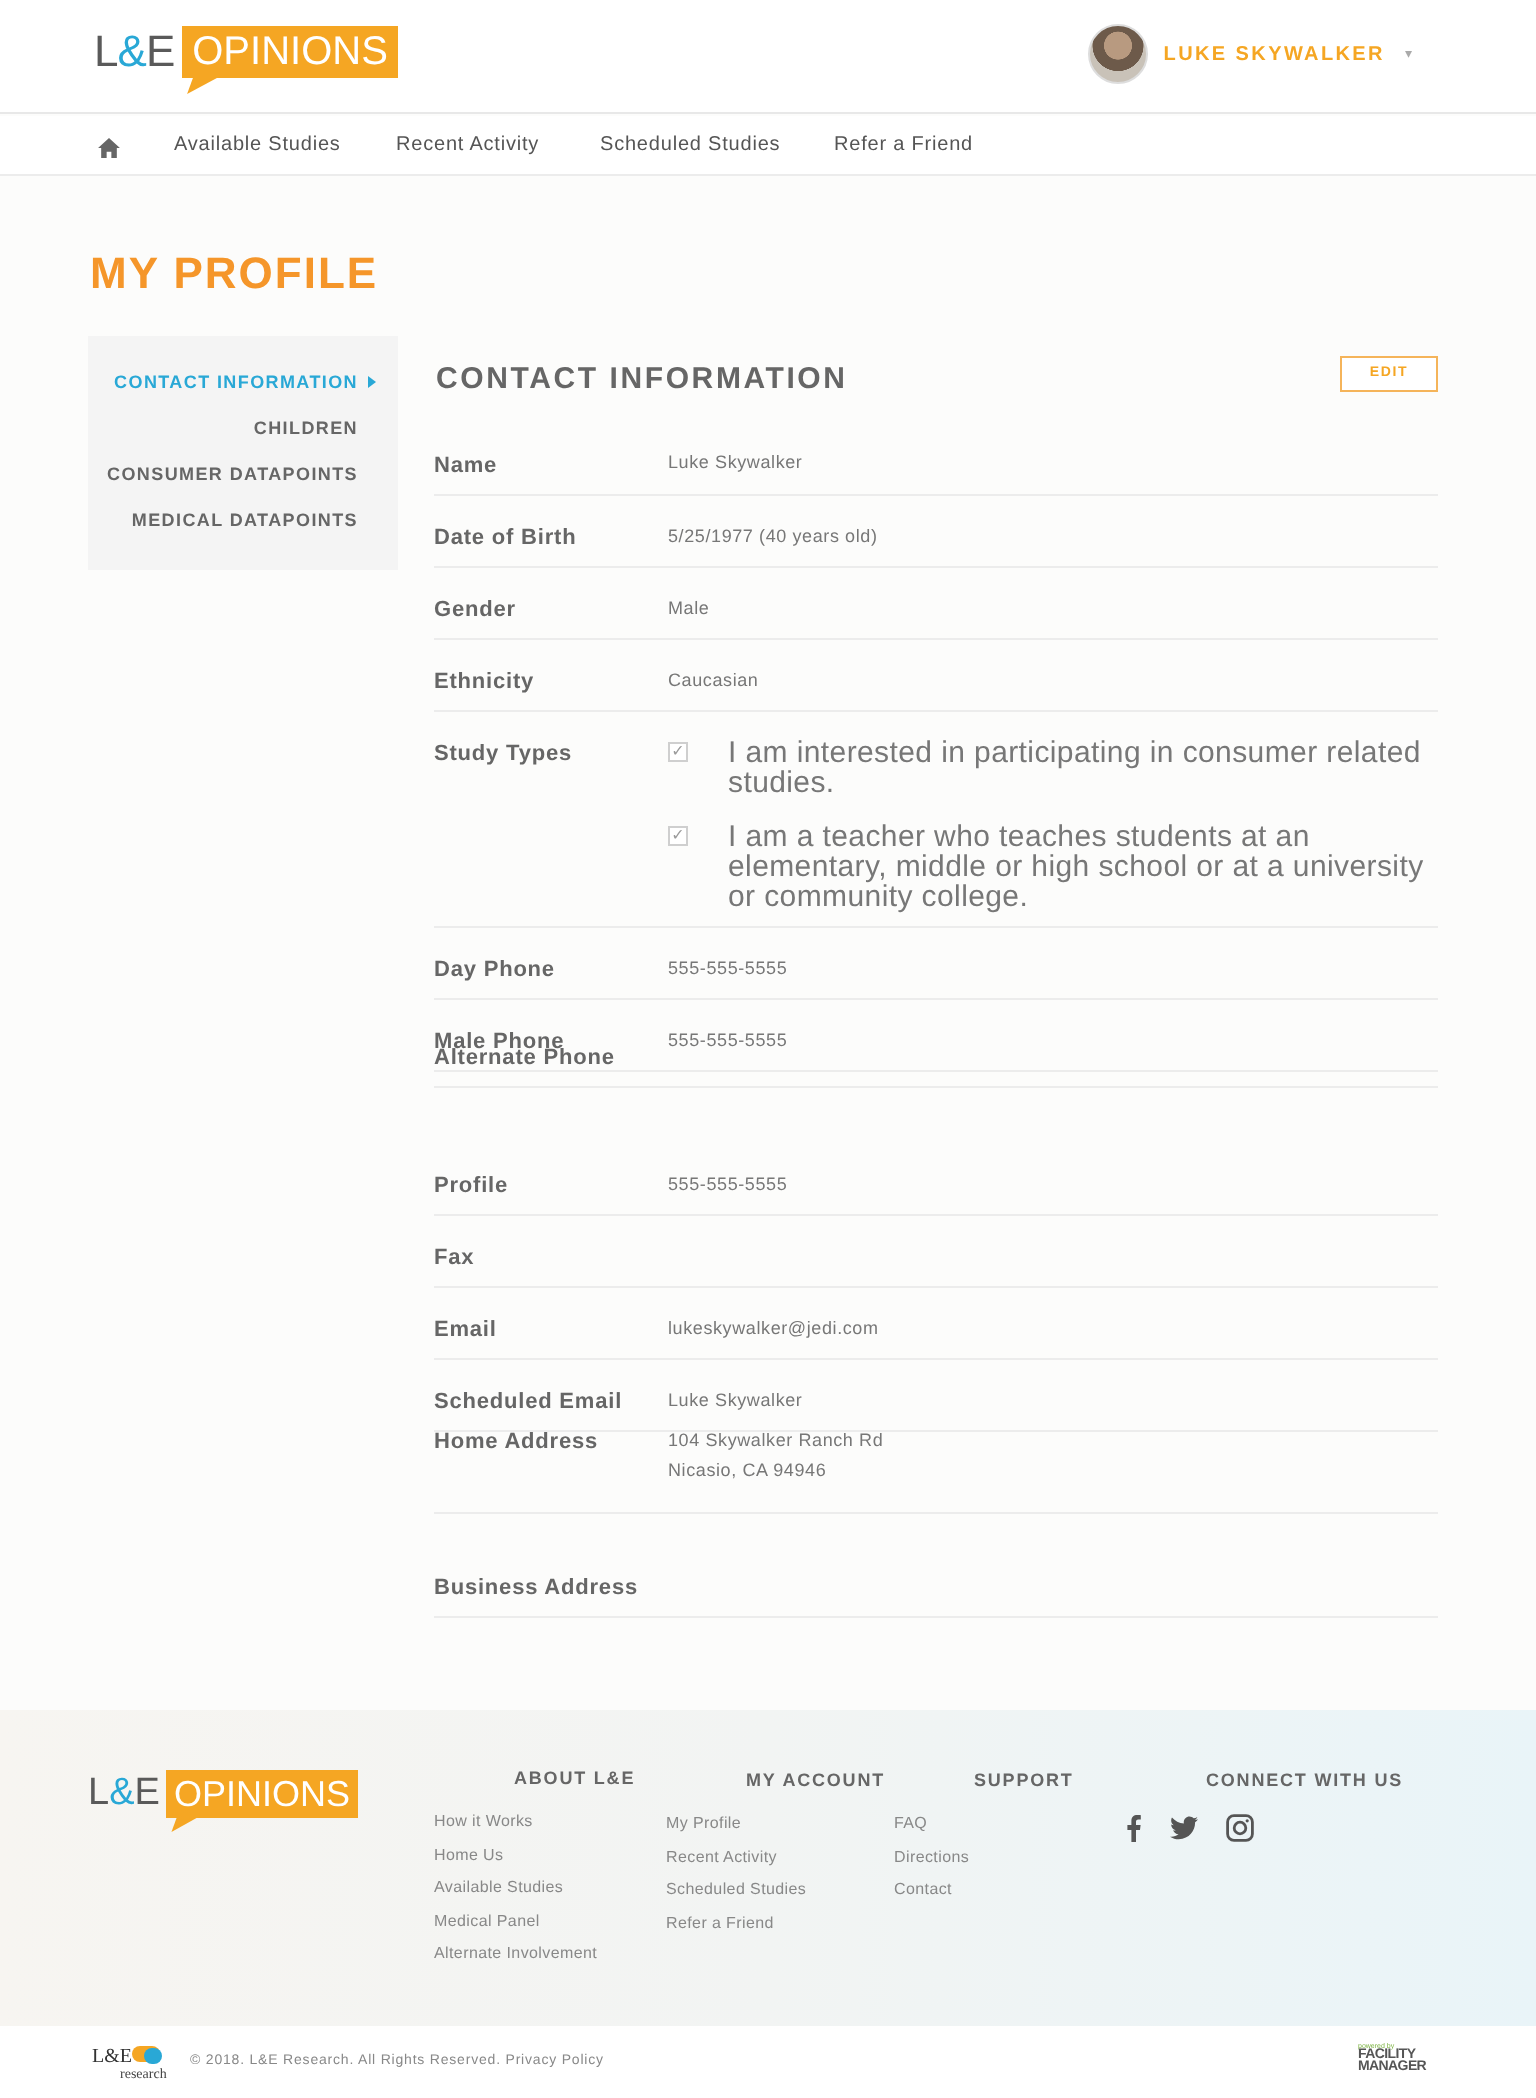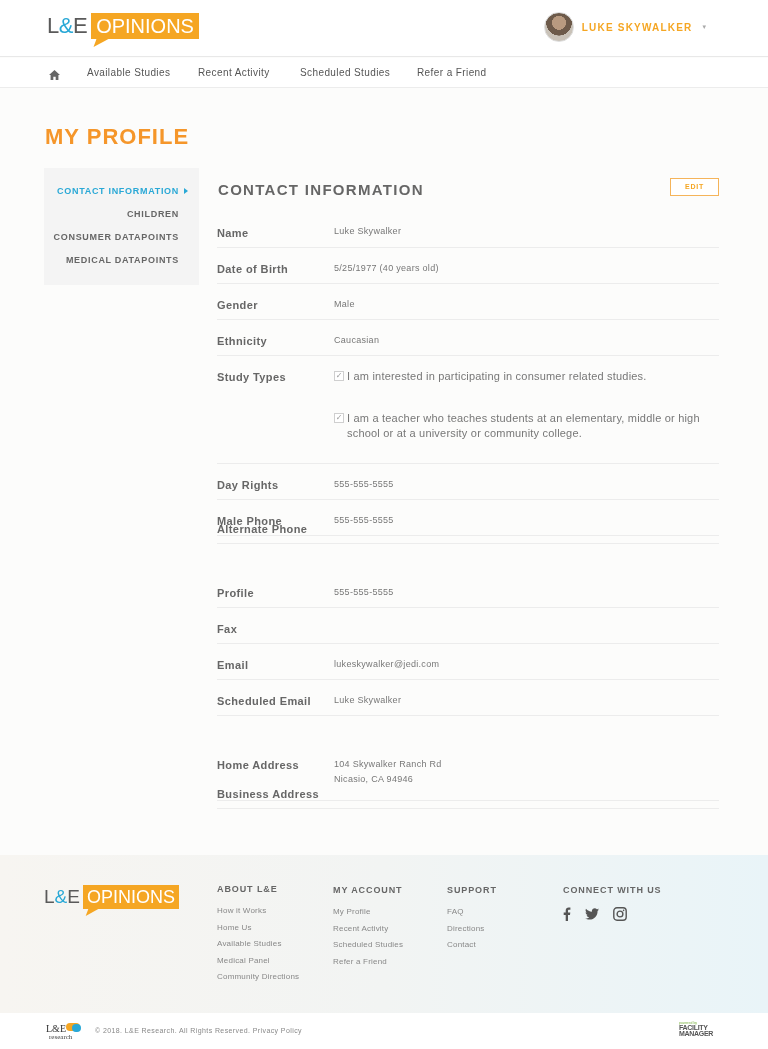--- a/index.html
+++ b/index.html
@@ -77,47 +77,47 @@
       position: absolute; left: 217px; width: 502px; border-bottom: 1px solid #ececec;
     }
     .row .label { position: absolute; left: 0; font-size: 11px; font-weight: bold; color: #666; letter-spacing: 0.4px; }
     .row .value { position: absolute; left: 117px; font-size: 9px; color: #777; letter-spacing: 0.3px; line-height: 15px; }
 
     .cb-line { position: absolute; left: 117px; display: flex; align-items: flex-start; }
     .cb {
       width: 10px; height: 10px; border: 1px solid #cfcfcf; background: #fff; margin-top: 2px;
       font-size: 8px; line-height: 8px; color: #9a9a9a; text-align: center;
     }
-    .cb-text { margin-left: 3px; font-size: 11px; color: #777; line-height: 15px; width: 360px; letter-spacing: 0.2px; }
+    .cb-text { margin-left: 20px; font-size: 15px; color: #777; line-height: 15px; width: 360px; letter-spacing: 0.2px; }
 
     
     .footer {
       position: absolute; left: 0; top: 855px; width: 768px; height: 158px;
       background: linear-gradient(90deg, #f7f5f1 0%, #f2f4f3 50%, #e9f4f8 100%);
     }
     .flogo { position: absolute; left: 44px; top: 885px; display: flex; align-items: flex-start; }
     .flogo .le { font-size: 19px; color: #5a5a5a; line-height: 24px; }
     .flogo .le .amp { color: #29a8d6; }
     .flogo .op { position: relative; margin-left: 3px; background: #f5a623; color: #fff; font-size: 18px; line-height: 24px; padding: 0 4px; }
     .flogo .op::after {
       content: ""; position: absolute; left: 4px; bottom: -7px;
       border-left: 10px solid #f5a623; border-bottom: 7px solid transparent; transform: skewX(-20deg);
     }
     .fcol { position: absolute; top: 884px; }
-    .fcol .fhead { font-size: 9px; font-weight: bold; color: #666; letter-spacing: 0.9px; margin-bottom: 10px; height: 12px; }
+    .fcol .fhead { font-size: 9px; font-weight: bold; color: #666; letter-spacing: 0.9px; margin-bottom: 10px; height: 12px; margin-left: 40px; }
     .fcol .flink { font-size: 8px; color: #888; height: 16.6px; line-height: 10px; letter-spacing: 0.2px; }
     .social { display: flex; gap: 14px; margin-top: 1px; align-items: center; }
     .social svg { display: block; }
 
     .bottom {
       position: absolute; left: 0; top: 1013px; width: 768px; height: 36px; background: #fff;
     }
     .lelogo { position: absolute; left: 46px; top: 1024px; width: 36px; height: 16px; }
     .lelogo .t { font-family: "Liberation Serif", serif; font-size: 10px; color: #333; line-height: 10px; }
-    .lelogo .r { font-family: "Liberation Serif", serif; font-size: 7px; color: #444; line-height: 7px; margin-left: 3px; }
+    .lelogo .r { font-family: "Liberation Serif", serif; font-size: 7px; color: #444; line-height: 7px; margin-left: 14px; }
     .lelogo .cloud { position: absolute; left: 20px; top: -1px; width: 14px; height: 8px; background: #f5a623; border-radius: 4px; }
     .lelogo .cloud2 { position: absolute; left: 26px; top: 0px; width: 9px; height: 8px; background: #29a8d6; border-radius: 4px; }
     .copyright { position: absolute; left: 95px; top: 1027px; font-size: 7px; color: #888; letter-spacing: 0.4px; }
     .fm { position: absolute; left: 679px; top: 1021px; width: 42px; height: 18px; }
     .fm .s { font-size: 3.5px; color: #7cb342; line-height: 4px; }
     .fm .b { font-size: 7px; font-weight: bold; color: #555; line-height: 6px; letter-spacing: -0.3px; }
   </style>
 </head>
 <body>
 
@@ -179,21 +179,21 @@
   <div class="cb-line" style="top:13px">
     <span class="cb">✓</span>
     <span class="cb-text">I am interested in participating in consumer related studies.</span>
   </div>
   <div class="cb-line" style="top:55px">
     <span class="cb">✓</span>
     <span class="cb-text">I am a teacher who teaches students at an elementary, middle or high school or at a university or community college.</span>
   </div>
 </div>
 <div class="row" style="top:464px; height:36px">
-  <span class="label" style="top:15px">Day Rights</span>
+  <span class="label" style="top:15px">Day Phone</span>
   <span class="value" style="top:13px">555-555-5555</span>
 </div>
 <div class="row" style="top:500px; height:36px">
   <span class="label" style="top:15px">Male Phone</span>
   <span class="value" style="top:13px">555-555-5555</span>
 </div>
 <div class="row" style="top:508px; height:36px">
   <span class="label" style="top:15px">Alternate Phone</span>
   <span class="value" style="top:13px"></span>
 </div>
@@ -206,21 +206,21 @@
   <span class="value" style="top:13px"></span>
 </div>
 <div class="row" style="top:644px; height:36px">
   <span class="label" style="top:15px">Email</span>
   <span class="value" style="top:13px">lukeskywalker@jedi.com</span>
 </div>
 <div class="row" style="top:680px; height:36px">
   <span class="label" style="top:15px">Scheduled Email</span>
   <span class="value" style="top:13px">Luke Skywalker</span>
 </div>
-<div class="row" style="top:744px; height:57px">
+<div class="row" style="top:700px; height:57px">
   <span class="label" style="top:15px">Home Address</span>
   <span class="value" style="top:13px">104 Skywalker Ranch Rd</span>
   <span class="value" style="top:28px">Nicasio, CA 94946</span>
 </div>
 <div class="row" style="top:773px; height:36px">
   <span class="label" style="top:15px">Business Address</span>
   <span class="value" style="top:13px"></span>
 </div>
 
 <div class="footer"></div>
@@ -228,21 +228,21 @@
   <span class="le"><span>L</span><span class="amp">&amp;</span><span>E</span></span>
   <span class="op">OPINIONS</span>
 </div>
 
 <div class="fcol" style="left:217px">
   <div class="fhead">ABOUT L&amp;E</div>
   <div class="flink">How it Works</div>
   <div class="flink">Home Us</div>
   <div class="flink">Available Studies</div>
   <div class="flink">Medical Panel</div>
-  <div class="flink">Community Directions</div>
+  <div class="flink">Alternate Involvement</div>
 </div>
 <div class="fcol" style="left:333px; top:885px">
   <div class="fhead">MY ACCOUNT</div>
   <div class="flink">My Profile</div>
   <div class="flink">Recent Activity</div>
   <div class="flink">Scheduled Studies</div>
   <div class="flink">Refer a Friend</div>
 </div>
 <div class="fcol" style="left:447px; top:885px">
   <div class="fhead">SUPPORT</div>

